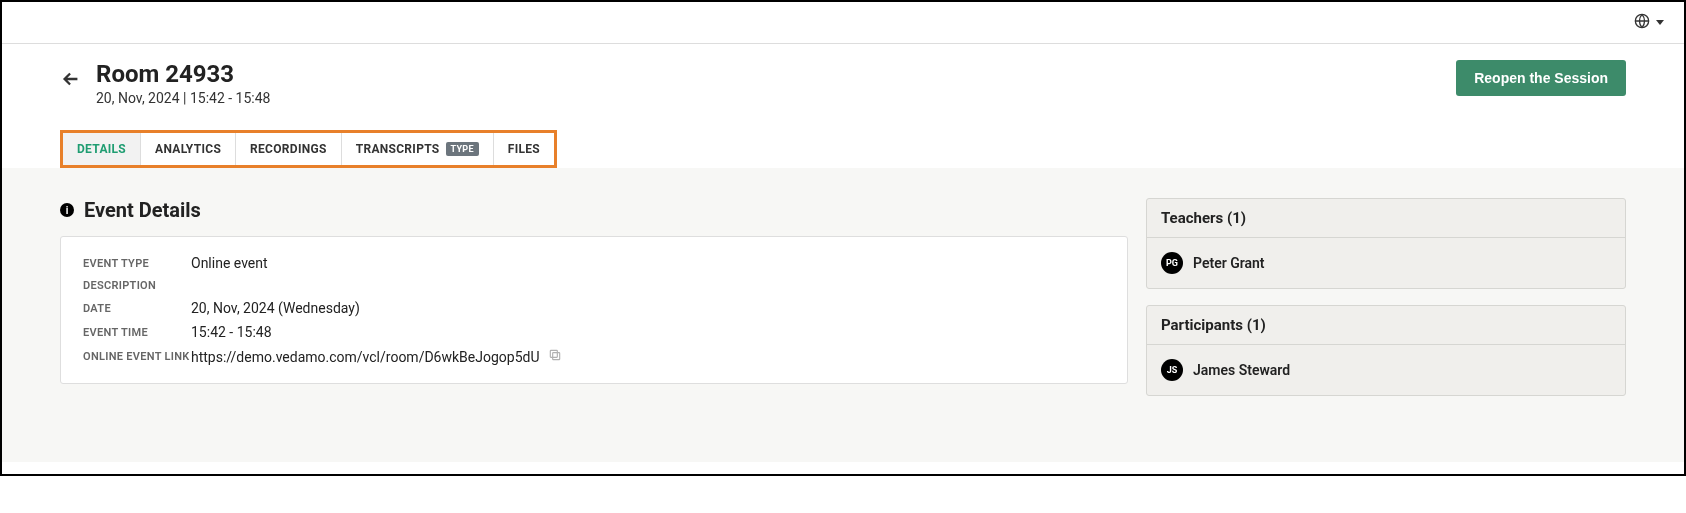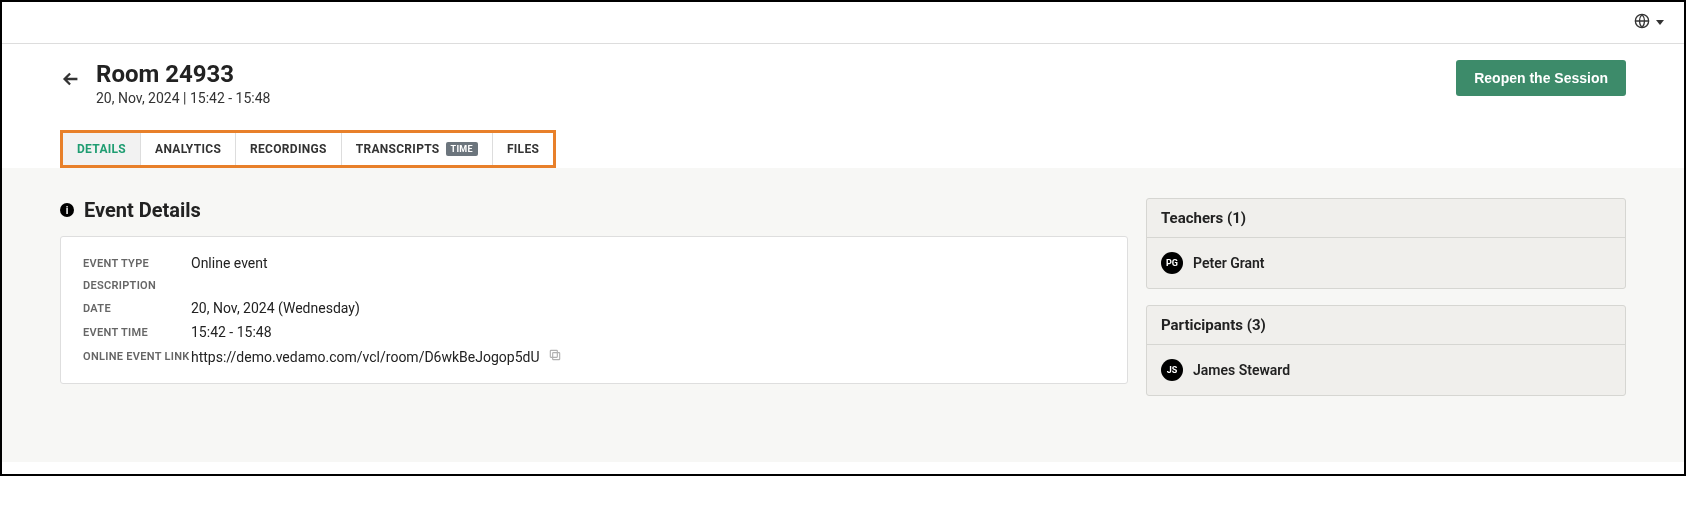--- a/index.html
+++ b/index.html
@@ -238,21 +238,21 @@
       <span>DETAILS</span>
     </div>
     <div class="tab">
       <span>ANALYTICS</span>
     </div>
     <div class="tab">
       <span>RECORDINGS</span>
     </div>
     <div class="tab">
       <span>TRANSCRIPTS</span>
-      <span class="beta-badge">TIME</span>
+      <span class="beta-badge">TYPE</span>
     </div>
     <div class="tab">
       <span>FILES</span>
     </div>
   </div>
 
   <div class="content-area">
     <div class="left-col">
       <div class="section-title">
         <span class="info-icon">i</span>
@@ -295,21 +295,21 @@
         <div class="side-panel-header">Teachers (1)</div>
         <div class="side-panel-body">
           <div class="person-row">
             <div class="avatar">PG</div>
             <span>Peter Grant</span>
           </div>
         </div>
       </div>
 
       <div class="side-panel">
-        <div class="side-panel-header">Participants (3)</div>
+        <div class="side-panel-header">Participants (1)</div>
         <div class="side-panel-body">
           <div class="person-row">
             <div class="avatar">JS</div>
             <span>James Steward</span>
           </div>
         </div>
       </div>
     </div>
   </div>
 </div>

